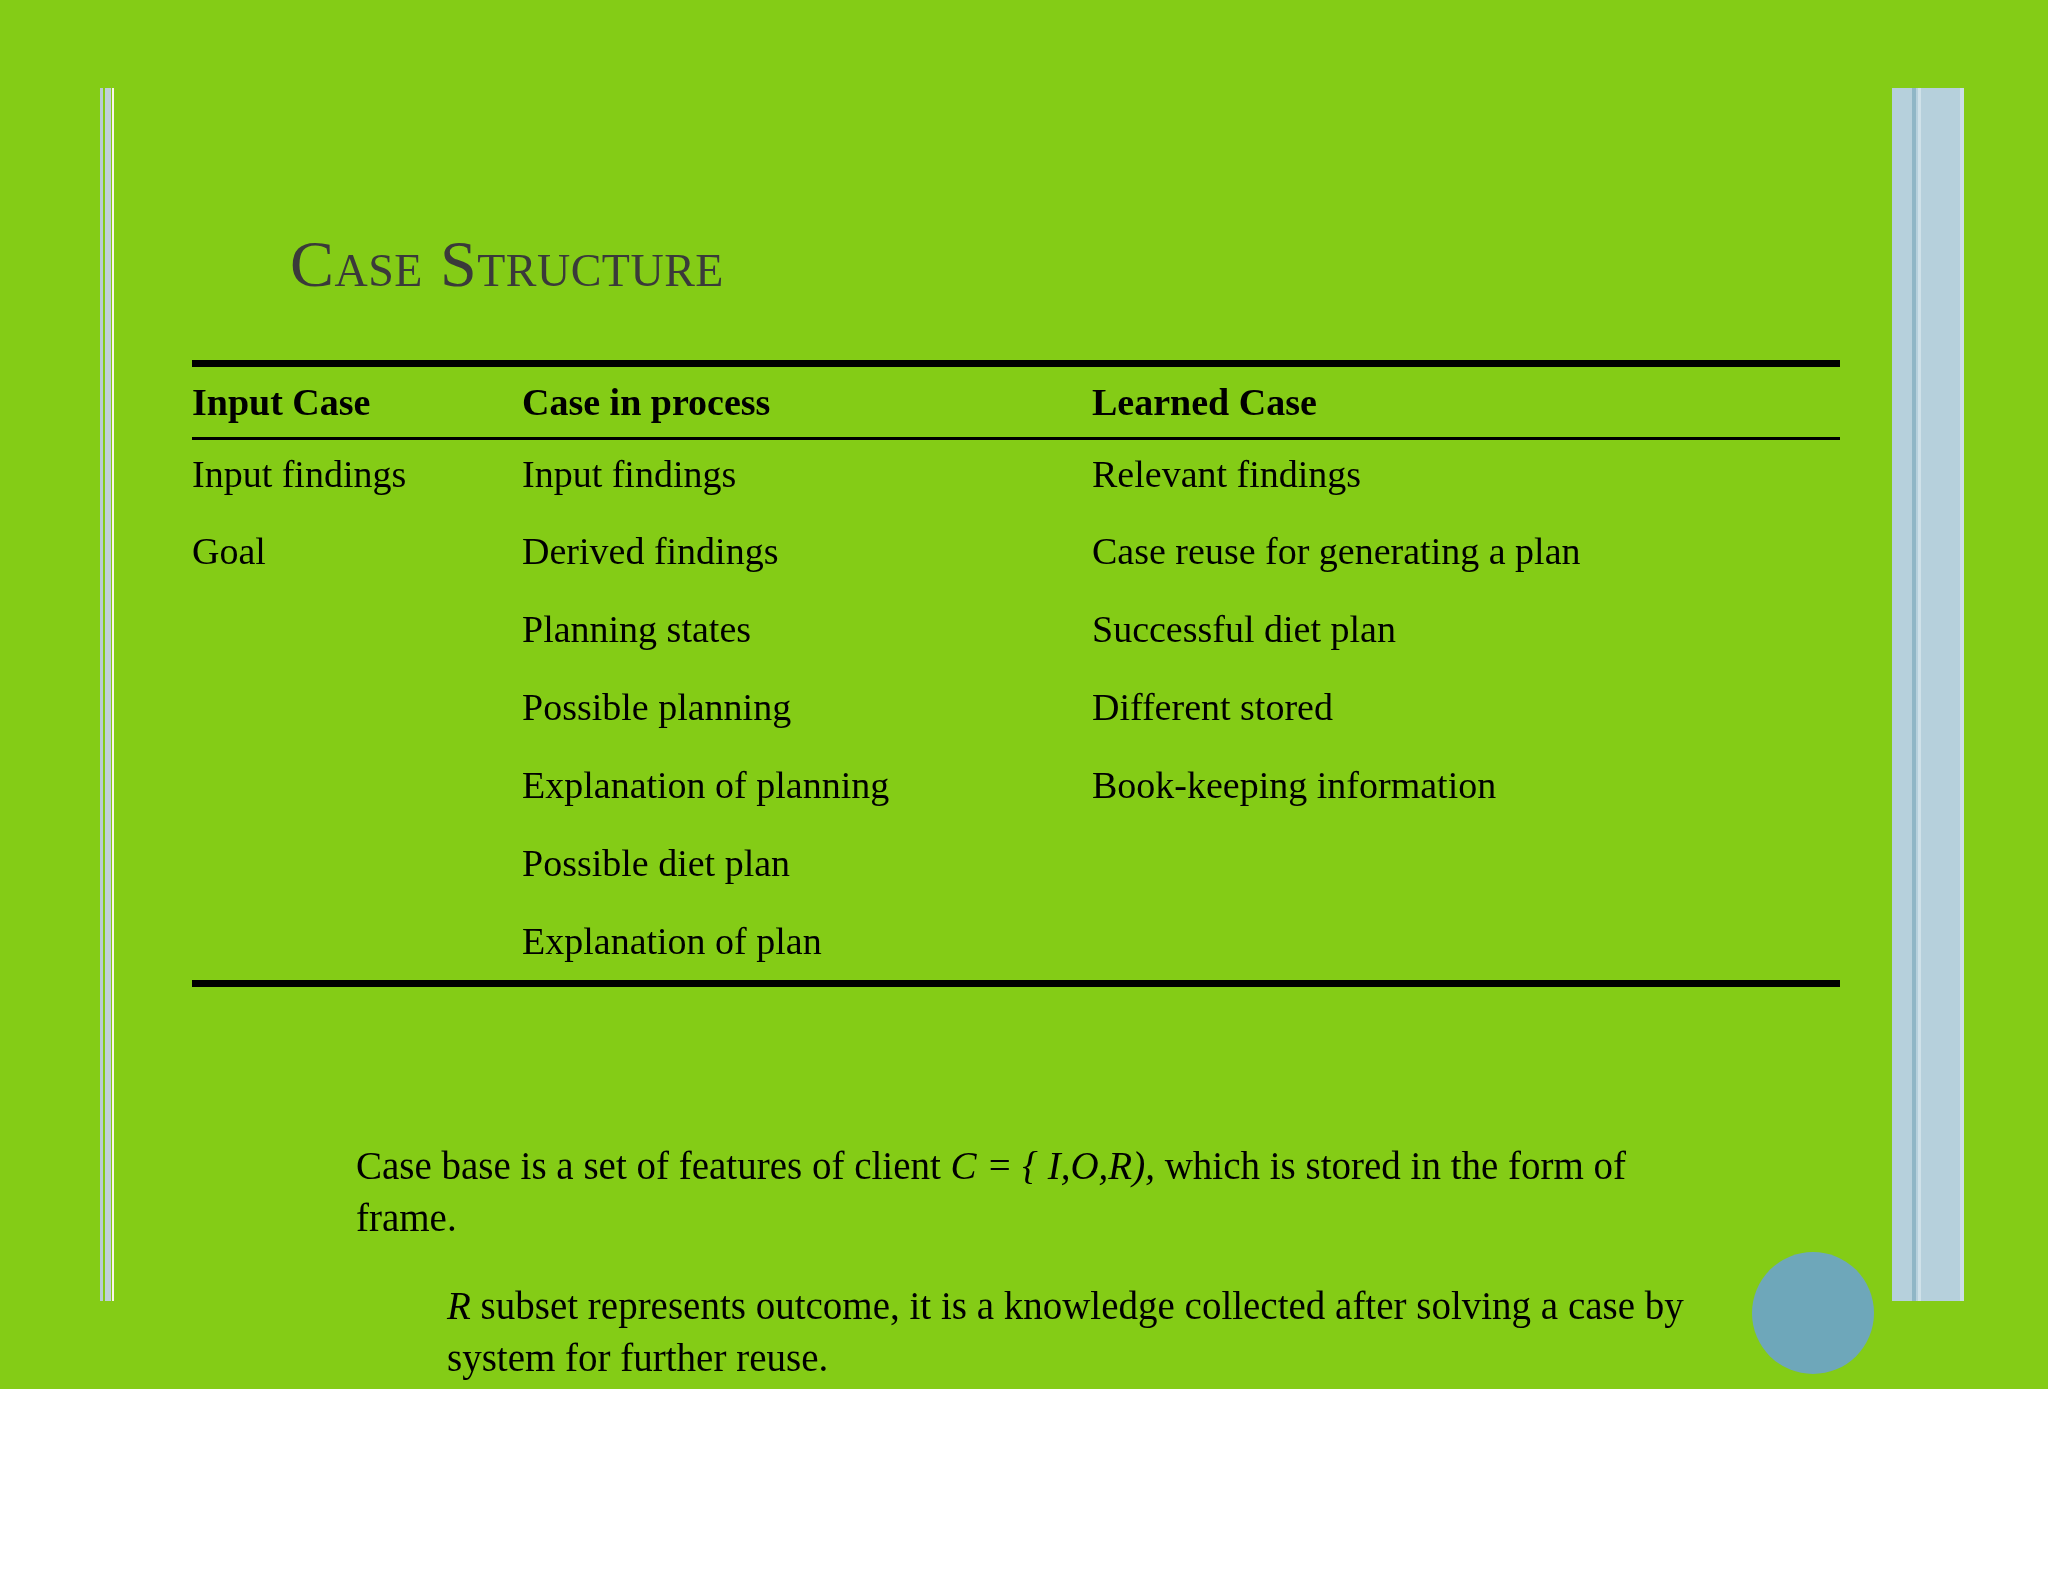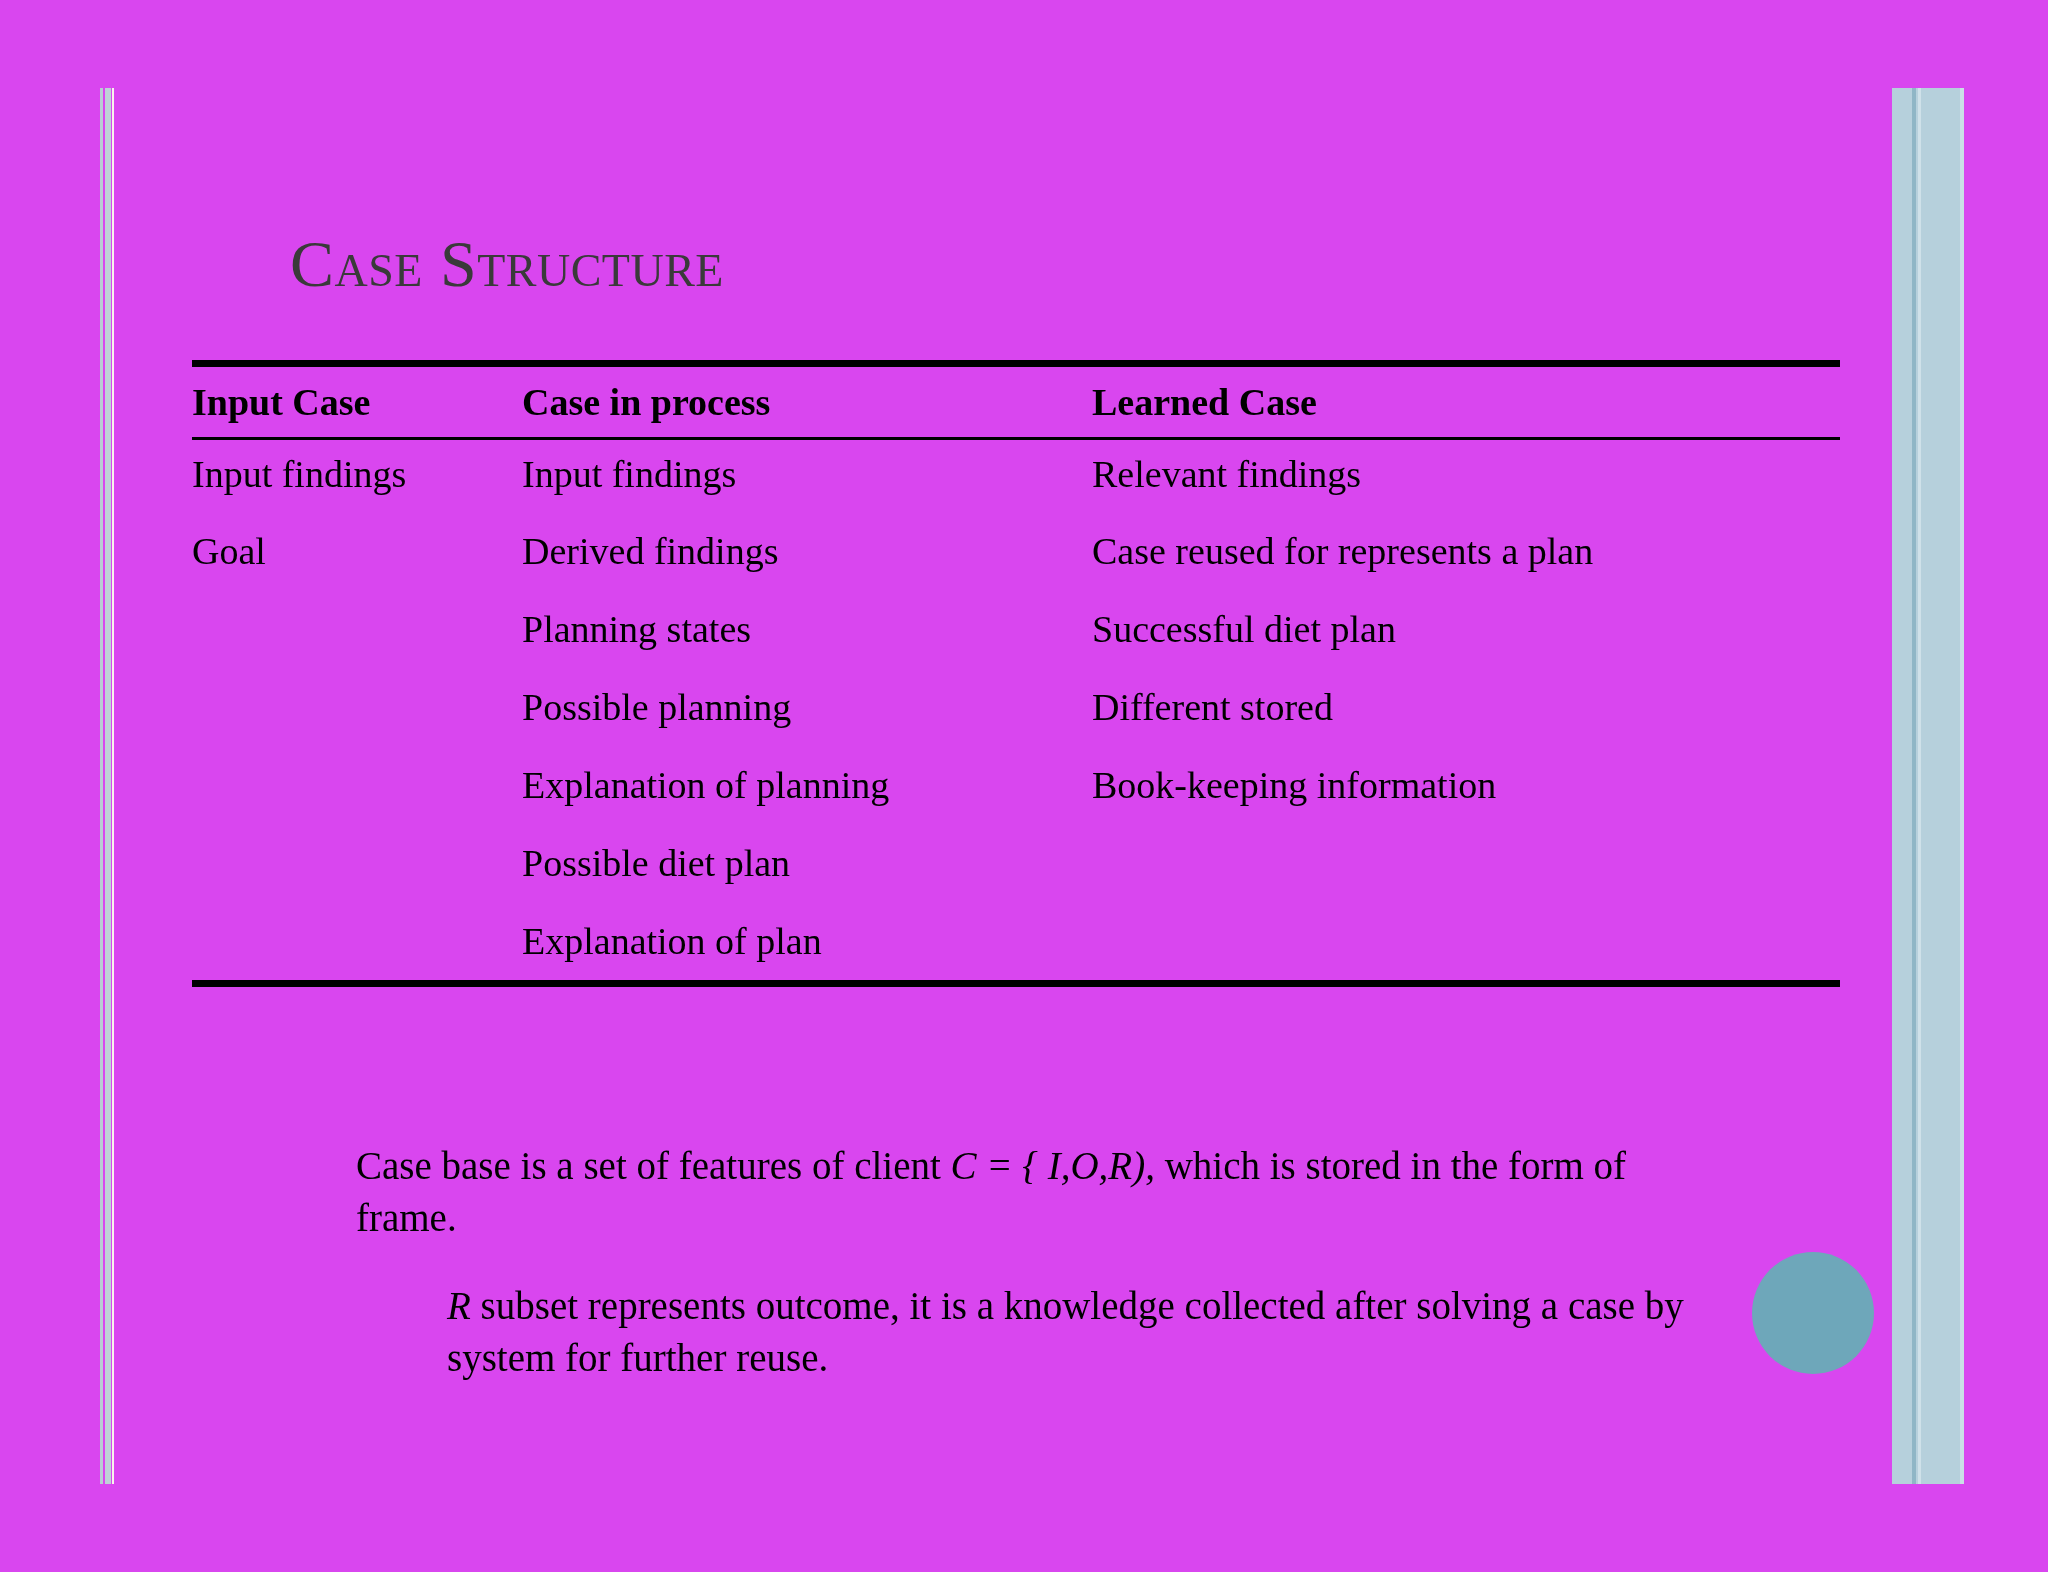--- a/index.html
+++ b/index.html
@@ -11,22 +11,22 @@
     width: 2048px;
     height: 1582px;
     font-family: "Liberation Serif", "DejaVu Serif", serif;
     color: #000000;
     overflow: hidden;
   }
 
   #slide {
     position: relative;
     width: 2048px;
-    height: 1572px;
-    background: #d946ef;
+    height: 1389px;
+    background: #84cc16;
   }
 
   
   .border-left {
     position: absolute;
     top: 88px;
     bottom: 88px;
     left: 100px;
     width: 14px;
   }
@@ -208,21 +208,21 @@
       </colgroup>
       <tbody>
         <tr class="first-row">
           <td>Input findings</td>
           <td>Input findings</td>
           <td>Relevant findings</td>
         </tr>
         <tr>
           <td>Goal</td>
           <td>Derived findings</td>
-          <td>Case reused for represents a plan</td>
+          <td>Case reuse for generating a plan</td>
         </tr>
         <tr>
           <td></td>
           <td>Planning states</td>
           <td>Successful diet plan</td>
         </tr>
         <tr>
           <td></td>
           <td>Possible planning</td>
           <td>Different stored</td>

